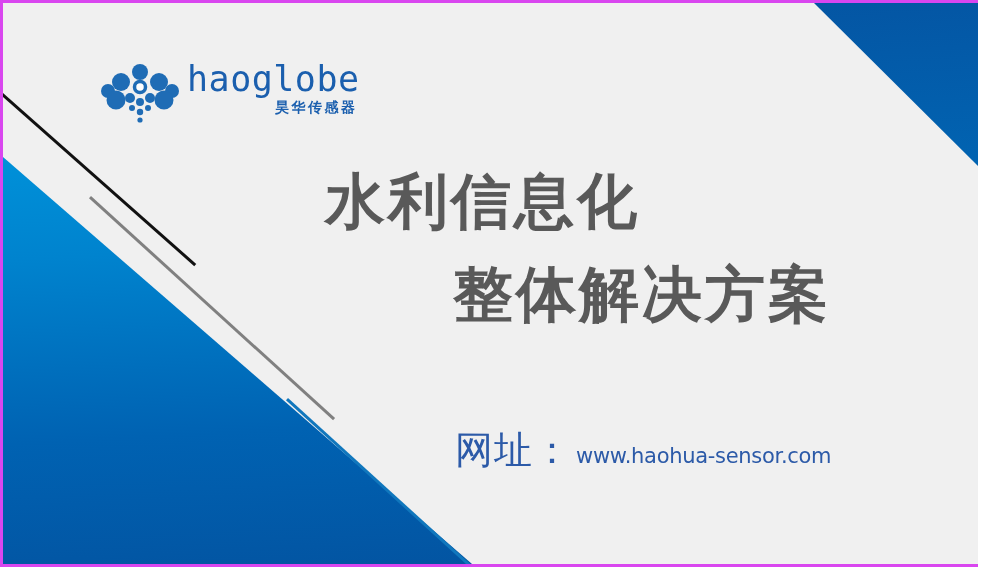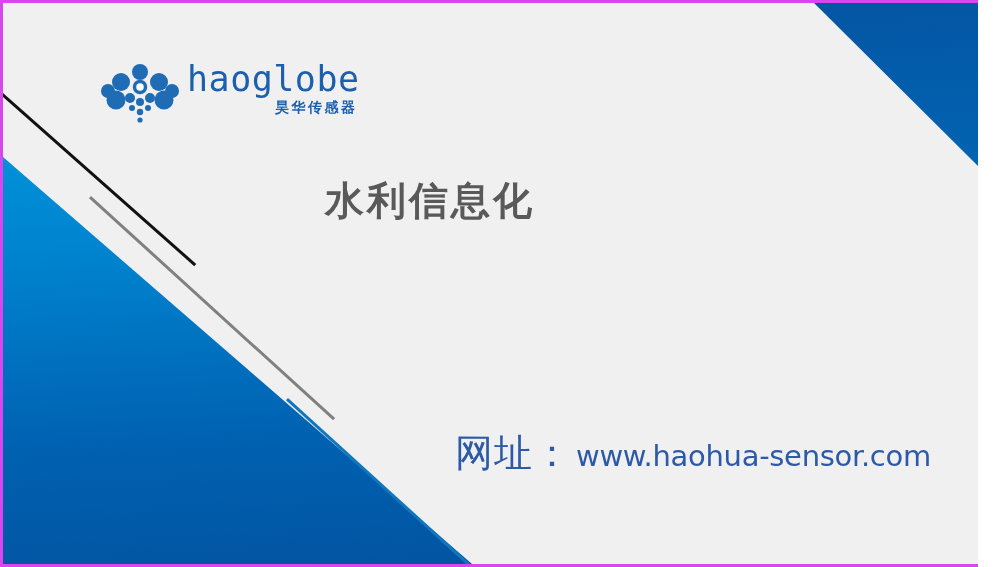--- a/index.html
+++ b/index.html
@@ -126,21 +126,21 @@
     left: 0;
     top: 0;
     width: 993px;
     height: 561px;
     pointer-events: none;
   }
   .title-line {
     position: absolute;
     font-family: "DejaVu Sans", sans-serif;
     font-weight: 700;
-    font-size: 39px;
+    font-size: 60px;
     line-height: 64px;
     letter-spacing: 3px;
     color: #595959;
     white-space: nowrap;
   }
   .title-line-1 { left: 322px; top: 166px; }
   .title-line-2 { left: 450px; top: 259px; }
 
   
   .website-line {
@@ -154,21 +154,21 @@
   }
   .website-label {
     font-family: "DejaVu Sans", sans-serif;
     font-size: 38px;
     line-height: 34px;
     letter-spacing: 1px;
     color: #2c5aa8;
   }
   .website-url {
     font-family: "DejaVu Sans", sans-serif;
-    font-size: 29px;
+    font-size: 21px;
     line-height: 34px;
     letter-spacing: -0.3px;
     color: #2c5aa8;
     margin-left: 4px;
     margin-top: 16px;
   }
 </style>
 </head>
 <body>
 
@@ -207,20 +207,21 @@
         </svg>
       </div>
       <div class="logo-text-block">
         <div class="logo-wordmark">haoglobe</div>
         <div class="logo-subtitle">昊华传感器</div>
       </div>
     </div>
 
     <div class="title-group">
       <div class="title-line title-line-1">水利信息化</div>
+      <div class="title-line title-line-2">整体解决方案</div>
     </div>
 
     <div class="website-line">
       <span class="website-label">网址：</span>
       <span class="website-url">www.haohua-sensor.com</span>
     </div>
 
   </div>
 </div>
 

